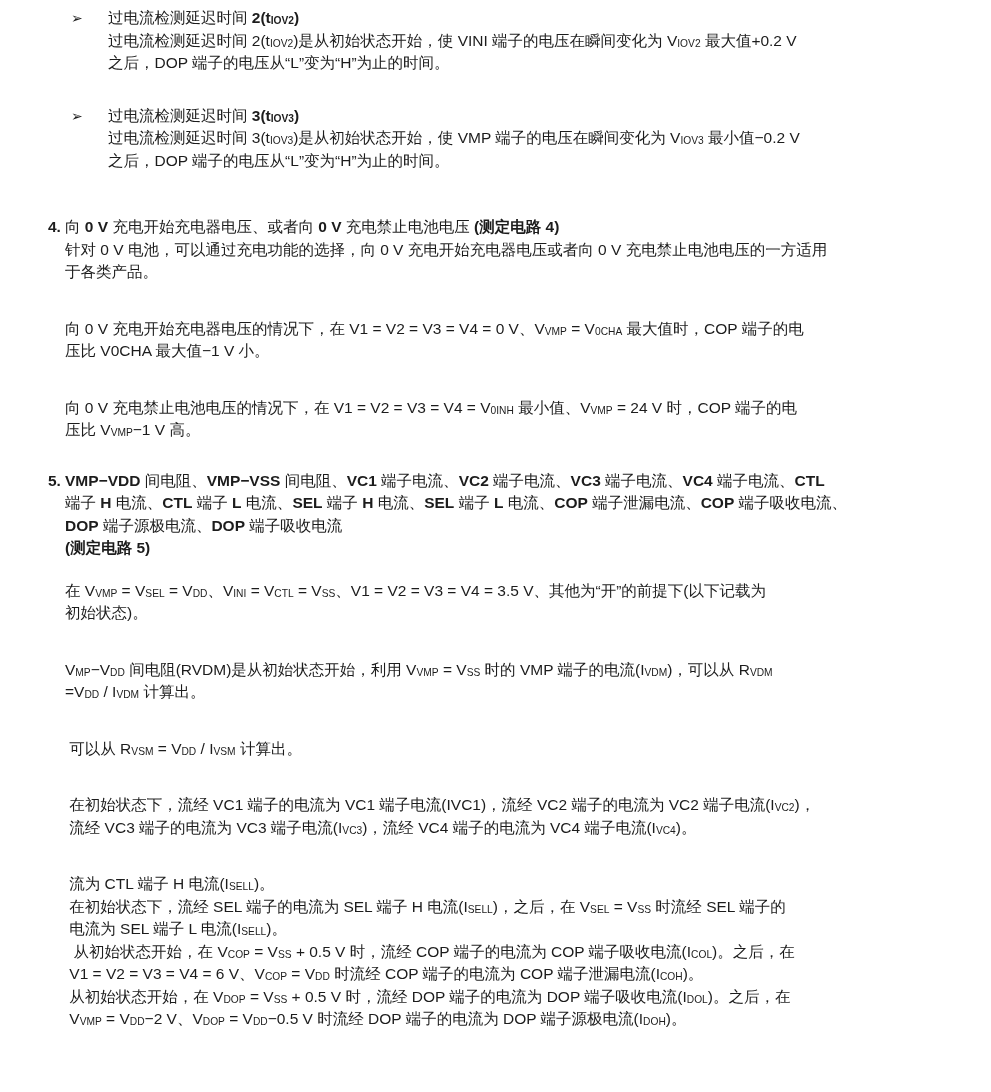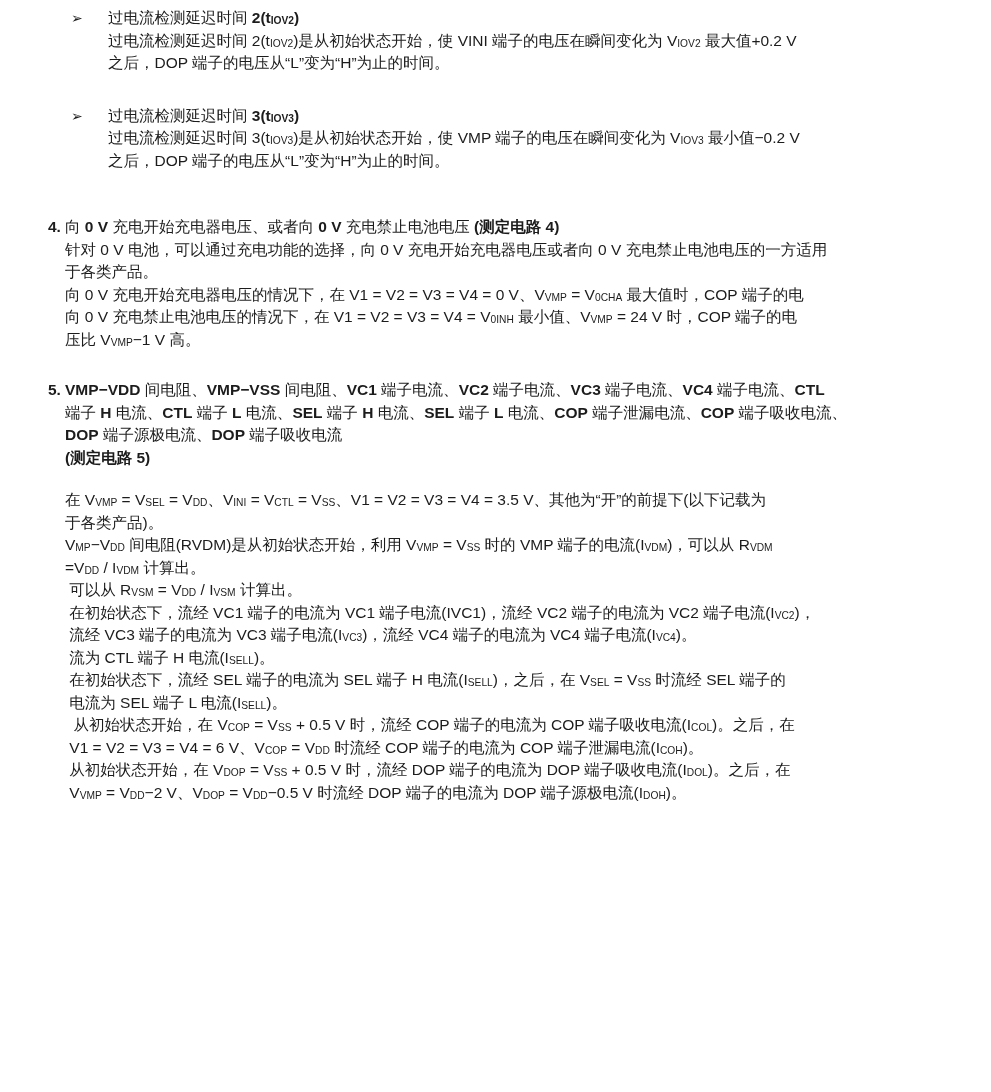--- a/index.html
+++ b/index.html
@@ -30,21 +30,21 @@
   .block.kind-arrow > .marker {
     flex: 0 0 37px;
     font-size: 14px;
   }
   .block.kind-numbered > .marker {
     flex: 0 0 17px;
     font-weight: bold;
   }
   .marker { white-space: pre; }
   .content { flex: 1 1 auto; min-width: 0; }
-  .para + .para { }
+  .para + .para { margin-top: 34px; }
   .para.gap-sm { margin-top: 20px; }
   .para.gap-md { }
   .line {
     white-space: pre;
     height: 22.5px;
   }
   .b { font-weight: bold; }
   .sub {
     font-size: 66%;
     vertical-align: -1px;
@@ -78,39 +78,40 @@
       <div class="block kind-numbered">
         <span class="marker">4.</span>
         <div class="content">
           <div class="para">
             <div class="line"><span>向 </span><span class="b">0 V</span><span> 充电开始充电器电压、或者向 </span><span class="b">0 V</span><span> 充电禁止电池电压 </span><span class="b">(测定电路 4)</span></div>
             <div class="line"><span>针对 0 V 电池，可以通过充电功能的选择，向 0 V 充电开始充电器电压或者向 0 V 充电禁止电池电压的一方适用</span></div>
             <div class="line"><span>于各类产品。</span></div>
           </div>
           <div class="para">
             <div class="line"><span>向 0 V 充电开始充电器电压的情况下，在 V1 = V2 = V3 = V4 = 0 V、V</span><span class="sub">VMP</span><span> = V</span><span class="sub">0CHA</span><span> 最大值时，COP 端子的电</span></div>
+            <div class="line"><span>压比 V0CHA 最大值−1 V 小。</span></div>
           </div>
           <div class="para gap-md">
             <div class="line"><span>向 0 V 充电禁止电池电压的情况下，在 V1 = V2 = V3 = V4 = V</span><span class="sub">0INH</span><span> 最小值、V</span><span class="sub">VMP</span><span> = 24 V 时，COP 端子的电</span></div>
             <div class="line"><span>压比 V</span><span class="sub">VMP</span><span>−1 V 高。</span></div>
           </div>
         </div>
       </div>
       <div class="block kind-numbered">
         <span class="marker">5.</span>
         <div class="content">
           <div class="para">
             <div class="line"><span class="b">VMP−VDD</span><span> 间电阻、</span><span class="b">VMP−VSS</span><span> 间电阻、</span><span class="b">VC1</span><span> 端子电流、</span><span class="b">VC2</span><span> 端子电流、</span><span class="b">VC3</span><span> 端子电流、</span><span class="b">VC4</span><span> 端子电流、</span><span class="b">CTL</span></div>
             <div class="line"><span>端子 </span><span class="b">H</span><span> 电流、</span><span class="b">CTL</span><span> 端子 </span><span class="b">L</span><span> 电流、</span><span class="b">SEL</span><span> 端子 </span><span class="b">H</span><span> 电流、</span><span class="b">SEL</span><span> 端子 </span><span class="b">L</span><span> 电流、</span><span class="b">COP</span><span> 端子泄漏电流、</span><span class="b">COP</span><span> 端子吸收电流、</span></div>
             <div class="line"><span class="b">DOP</span><span> 端子源极电流、</span><span class="b">DOP</span><span> 端子吸收电流</span></div>
             <div class="line"><span class="b">(测定电路 5)</span></div>
           </div>
           <div class="para gap-sm">
             <div class="line"><span>在 V</span><span class="sub">VMP</span><span> = V</span><span class="sub">SEL</span><span> = V</span><span class="sub">DD</span><span>、V</span><span class="sub">INI</span><span> = V</span><span class="sub">CTL</span><span> = V</span><span class="sub">SS</span><span>、V1 = V2 = V3 = V4 = 3.5 V、其他为“开”的前提下(以下记载为</span></div>
-            <div class="line"><span>于各类产品)。</span></div>
+            <div class="line"><span>初始状态)。</span></div>
           </div>
           <div class="para">
             <div class="line"><span>V</span><span class="sub">MP</span><span>−V</span><span class="sub">DD</span><span> 间电阻(RVDM)是从初始状态开始，利用 V</span><span class="sub">VMP</span><span> = V</span><span class="sub">SS</span><span> 时的 VMP 端子的电流(I</span><span class="sub">VDM</span><span>)，可以从 R</span><span class="sub">VDM</span></div>
             <div class="line"><span>=V</span><span class="sub">DD</span><span> / I</span><span class="sub">VDM</span><span> 计算出。</span></div>
           </div>
           <div class="para">
             <div class="line"><span> 可以从 R</span><span class="sub">VSM</span><span> = V</span><span class="sub">DD</span><span> / I</span><span class="sub">VSM</span><span> 计算出。</span></div>
           </div>
           <div class="para">
             <div class="line"><span> 在初始状态下，流经 VC1 端子的电流为 VC1 端子电流(IVC1)，流经 VC2 端子的电流为 VC2 端子电流(I</span><span class="sub">VC2</span><span>)，</span></div>

